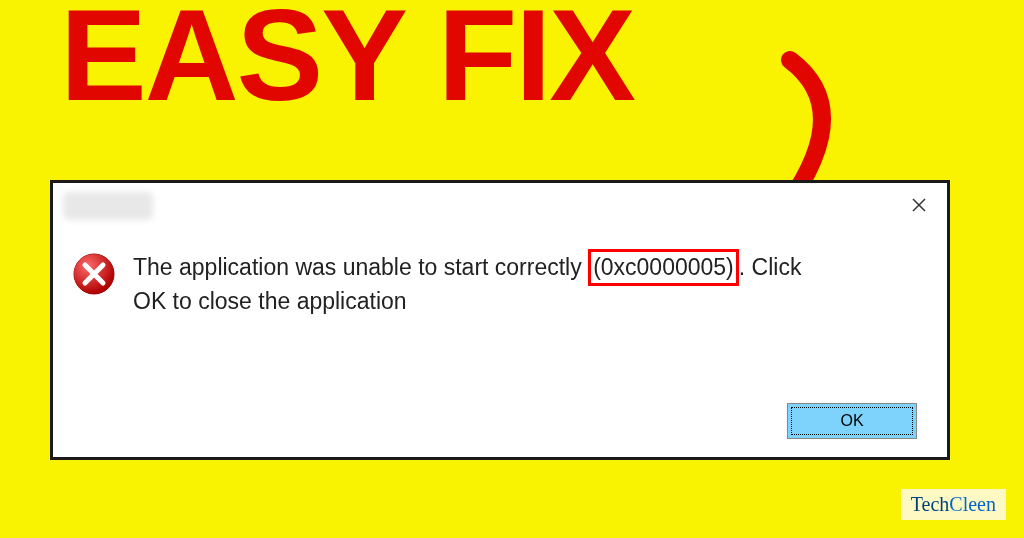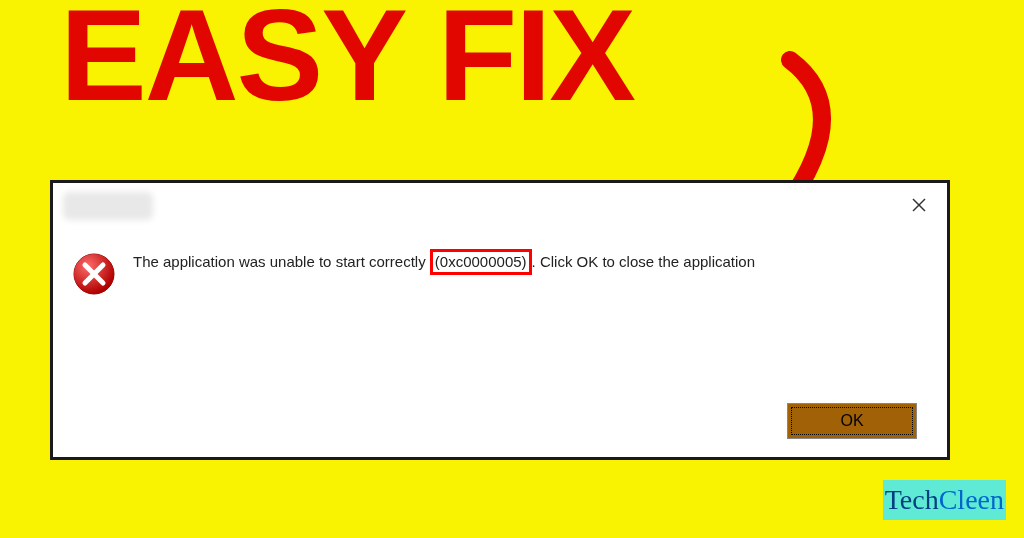--- a/index.html
+++ b/index.html
@@ -75,54 +75,54 @@
       align-items: flex-start;
       gap: 18px;
     }
     .error-icon {
       width: 42px;
       height: 42px;
       flex-shrink: 0;
       margin-top: 4px;
     }
     .msg {
-      font-size: 15px;
+      font-size: 23px;
       color: #222;
       line-height: 1.35;
       max-width: 700px;
     }
     .highlight-box {
       border: 3px solid #ff0000;
       padding: 0 2px;
       display: inline-block;
     }
     .button-row {
       position: absolute;
       bottom: 18px;
       right: 30px;
     }
     .ok-btn {
       width: 130px;
       height: 36px;
-      background: #a16207;
+      background: #7dd3fc;
       border: 1px solid #888;
       outline: 1px dotted #000;
       outline-offset: -5px;
       font-size: 16px;
       color: #000;
       cursor: pointer;
       font-family: inherit;
     }
     .watermark {
       position: absolute;
       bottom: 18px;
       right: 18px;
-      background: #5eead4;
-      padding: 4px 2px;
-      font-size: 28px;
+      background: #fef9c3;
+      padding: 4px 10px;
+      font-size: 20px;
       font-family: 'Times New Roman', serif;
     }
     .watermark .t1 { color: #004080; }
     .watermark .t2 { color: #0066cc; }
   </style>
 </head>
 <body>
 
 <div class="headline">EASY FIX</div>
 

